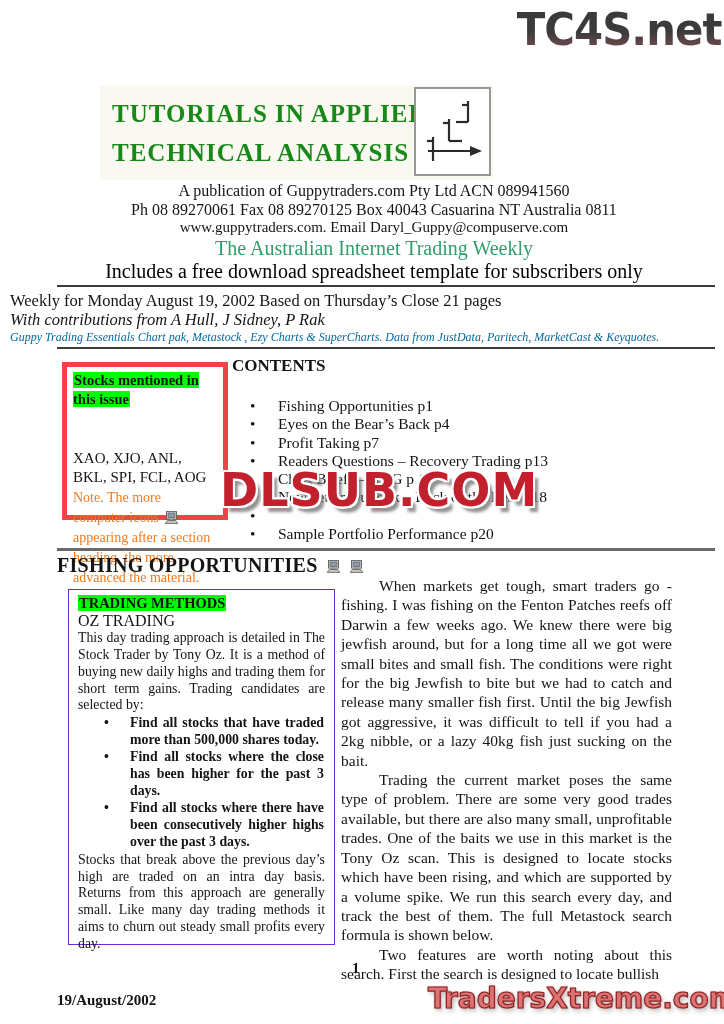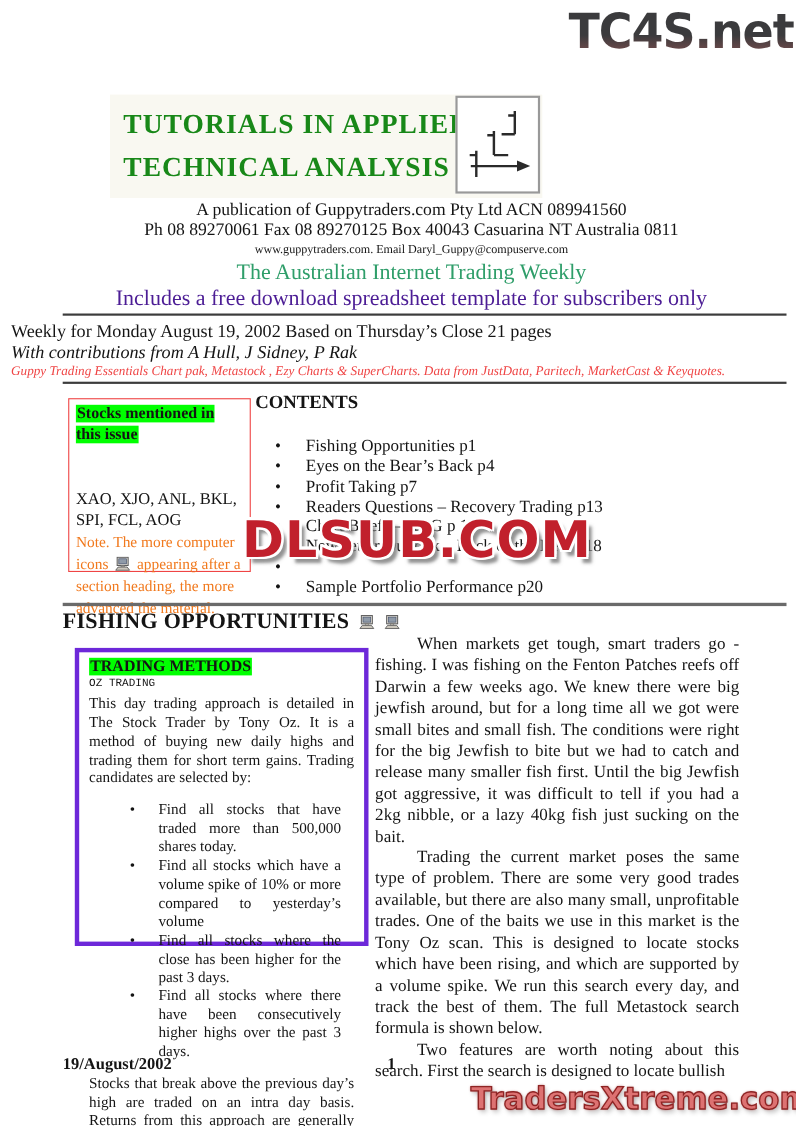--- a/index.html
+++ b/index.html
@@ -28,66 +28,66 @@
   
   .masthead-bg{position:absolute;left:100px;top:86px;width:393px;height:94px;background:#f9f8f1;}
   .masthead-title{position:absolute;left:112px;top:94px;
     font-weight:bold;font-size:25px;line-height:39px;letter-spacing:1px;color:#188818;}
   .logo-box{position:absolute;left:414px;top:87px;width:77px;height:89px;
     background:#fff;border:2px solid #999;box-sizing:border-box;}
   .logo-box svg{display:block;margin:1px auto 0;}
 
   .pub-lines{position:absolute;left:0;top:182px;width:724px;text-align:center;padding-left:24px;box-sizing:border-box;}
   .pub-l1,.pub-l2{font-size:16px;line-height:18.5px;}
-  .pub-l3{font-size:11px;line-height:17.5px;}
+  .pub-l3{font-size:15px;line-height:17.5px;}
   .pub-l4{font-size:20px;line-height:23px;color:#2f9e6a;}
-  .pub-l5{font-size:20px;line-height:23px;color:#4c1d95;}
+  .pub-l5{font-size:20px;line-height:23px;color:#000000;}
 
   .rule{position:absolute;left:57px;width:658px;background:#3c3c3c;height:2px;}
   .rule-1{top:285px;}
   .rule-2{top:347px;}
   .rule-3{top:548px;height:3px;background:#6a6a6a;}
 
   .issue-lines{position:absolute;left:0;top:291px;width:724px;text-align:left;padding-left:10px;box-sizing:border-box;}
   .issue-l1{font-size:16.5px;line-height:19px;}
   .issue-l2{font-size:16.5px;line-height:19px;font-style:italic;}
-  .issue-l3{font-size:12px;line-height:16px;font-style:italic;color:#ef4444;}
+  .issue-l3{font-size:12px;line-height:16px;font-style:italic;color:#0369a1;}
 
   
   .stocks-box{position:absolute;left:62px;top:362px;width:166px;height:158px;
-    border:1px solid #ef4444;box-sizing:border-box;padding:4px 6px;font-size:14.5px;line-height:19px;}
+    border:5px solid #ef4444;box-sizing:border-box;padding:4px 6px;font-size:14.5px;line-height:19px;}
   .stocks-header{font-weight:bold;background:#00ff00;display:inline;padding:0 1px;}
   .stocks-tickers{margin-top:40px;font-size:15px;line-height:19px;}
   .stocks-note{color:#f1791d;font-size:14px;line-height:20px;margin-top:1px;}
   .stocks-note svg{vertical-align:-2px;margin:0 2px;}
 
   .contents-heading{position:absolute;left:232px;top:356px;font-weight:bold;font-size:17px;}
   .contents-list{position:absolute;left:250px;top:397px;margin:0;padding:0;list-style:none;width:420px;}
   .contents-list li{position:relative;padding-left:28px;font-size:15.5px;line-height:18.3px;height:18.3px;}
   .contents-list li::before{content:"\2022";position:absolute;left:0;top:0;font-size:15.5px;}
 
   
   .article-heading{position:absolute;left:57px;top:554px;font-weight:bold;font-size:20px;letter-spacing:.3px;}
   .article-heading svg{margin-left:3px;vertical-align:-1px;}
 
-  .sidebar-box{position:absolute;left:68px;top:589px;width:267px;height:271px;
-    border:4px solid #6d28d9;box-sizing:border-box;padding:5px 9px;
+  .sidebar-box{position:absolute;left:68px;top:589px;width:267px;height:356px;
+    border:1px solid #6d28d9;box-sizing:border-box;padding:5px 9px;
     font-size:13.8px;line-height:16.9px;text-align:justify;}
   .sidebar-title{font-weight:bold;background:#00ff00;display:inline;padding:0 1px;font-size:14.5px;}
-  .sidebar-subtitle{font-size:10px;font-family:Liberation Mono, monospace;}
-  .sidebar-bullets{margin:12px;padding:0;list-style:none;}
+  .sidebar-subtitle{font-size:16px;}
+  .sidebar-bullets{margin:1px;padding:0;list-style:none;font-weight:bold;}
   .sidebar-bullets li{position:relative;padding-left:51px;text-align:justify;}
   .sidebar-bullets li::before{content:"\2022";position:absolute;left:25px;top:0;}
 
   .article-col{position:absolute;left:341px;top:576px;width:331px;
     font-size:15.5px;line-height:19.4px;text-align:justify;}
   .article-col p{margin:0;text-indent:38px;}
 
   
-  .footer-date{position:absolute;left:57px;top:960px;font-weight:bold;font-size:15px;}
+  .footer-date{position:absolute;left:57px;top:992px;font-weight:bold;font-size:15px;}
   .footer-page{position:absolute;left:352px;top:960px;font-weight:bold;font-size:15px;}
 </style>
 </head>
 <body>
 
 <div class="page">
 
   <div class="wm-tc4s">TC4S.net</div>
 
   <div class="masthead-bg"></div>
@@ -178,21 +178,20 @@
       <path d="M1.2 12.4 L3.4 9.5 H11.6 L13.8 12.4 Z" fill="#cdc8bd" stroke="#5a5a5a" stroke-width="0.8"></path>
     </svg></span>
   </div>
 
   <div class="sidebar-box">
     <span class="sidebar-title">TRADING METHODS</span>
     <div class="sidebar-subtitle">OZ TRADING</div>
     <div>This day trading approach is detailed in The Stock Trader by Tony Oz. It is a method of buying new daily highs and trading them for short term gains. Trading candidates are selected by:</div>
     <ul class="sidebar-bullets">
       <li>Find all stocks that have traded more than 500,000 shares today.</li>
-      <li>Find all stocks which have a volume spike of 10% or more compared to yesterday’s volume</li>
       <li>Find all stocks where the close has been higher for the past 3 days.</li>
       <li>Find all stocks where there have been consecutively higher highs over the past 3 days.</li>
     </ul>
     <div>Stocks that break above the previous day’s high are traded on an intra day basis. Returns from this approach are generally small. Like many day trading methods it aims to churn out steady small profits  every day.</div>
   </div>
 
   <div class="article-col">
     <p>When markets get tough, smart traders go  - fishing. I was fishing on the Fenton Patches reefs  off Darwin a few weeks ago. We knew there were big jewfish around, but for a long time all we got were small bites and small fish. The conditions were right for the big  Jewfish to bite but we had to catch and release many smaller fish first. Until the big Jewfish got aggressive, it was difficult to tell if you had a 2kg nibble, or a lazy 40kg fish just sucking on the bait.</p>
     <p>Trading the current market poses the same type of problem. There are some very good trades available, but there are also many small, unprofitable trades. One of the baits we use in this market is the Tony Oz scan. This is designed to locate stocks which have been rising, and which are supported by a volume spike. We run this search every day, and track the best of them. The full Metastock search formula is shown below.</p>
     <p>Two features are worth noting about this search. First the search is designed to locate bullish</p>

